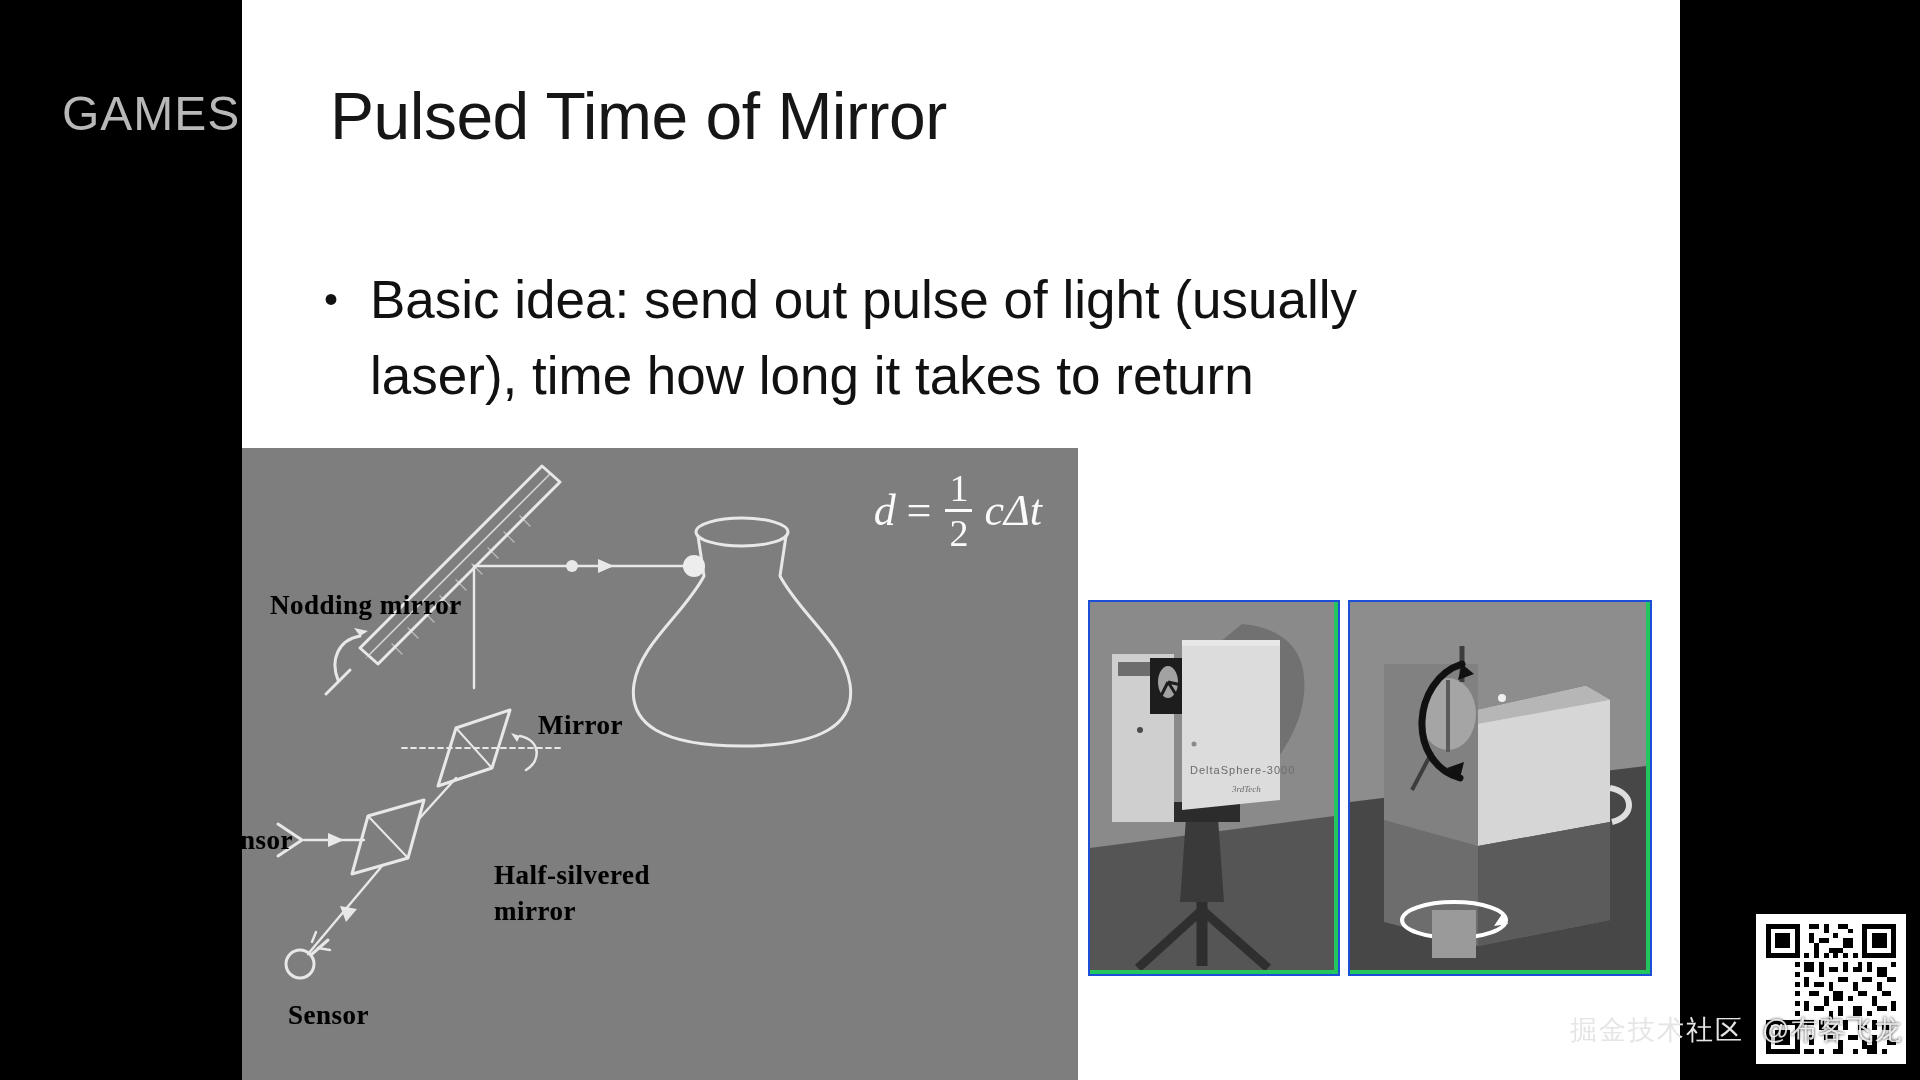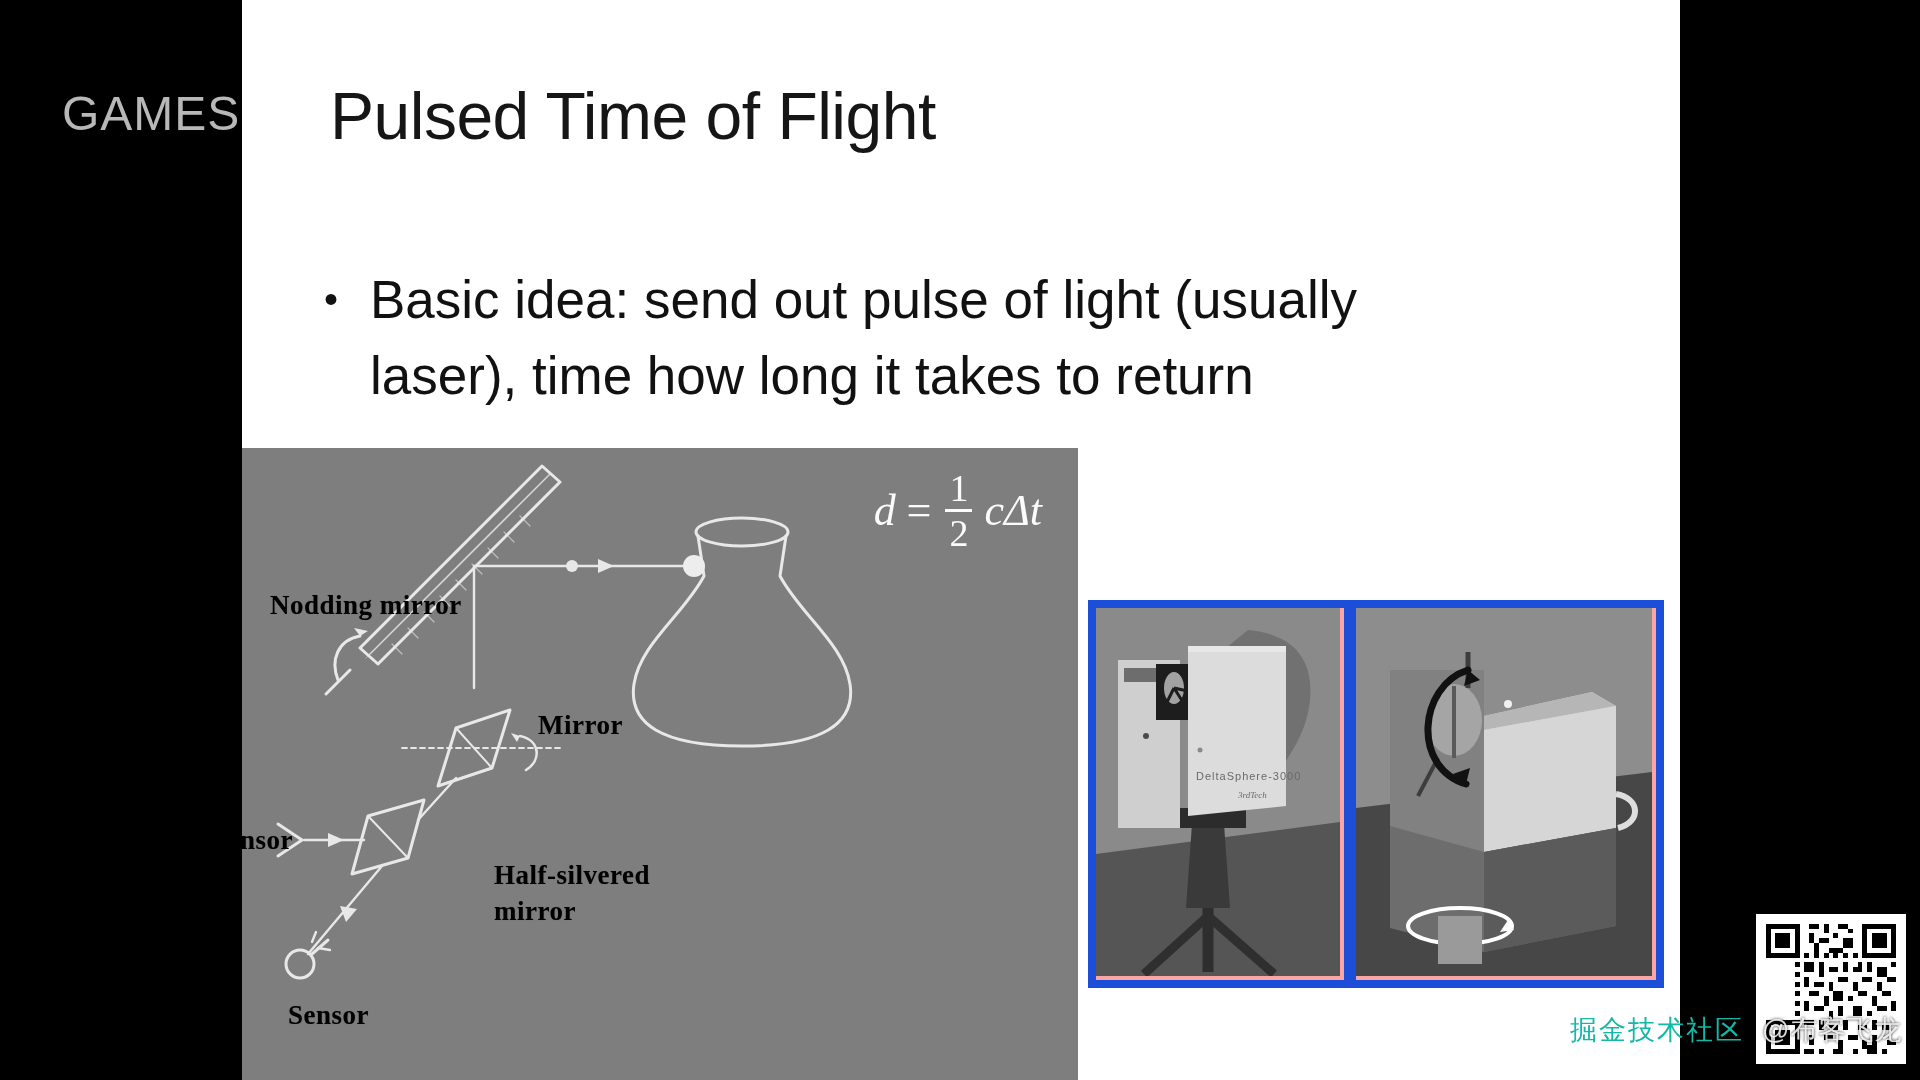--- a/index.html
+++ b/index.html
@@ -130,41 +130,41 @@
     line-height: 0.95;
     margin: 0 4px;
   }
   .frac .num { padding: 0 4px; }
   .frac .bar { width: 100%; height: 3px; background: #fbfbfb; margin: 3px 0; }
   .frac .den { padding: 0 4px; }
 
   
   .photo {
     position: absolute;
-    background: #fca5a5;
-    border: 8px solid #1d4ed8;
+    background: #22c55e;
+    border: 2px solid #1d4ed8;
     overflow: hidden;
     text-decoration: underline;
   }
   .photo-left  { left: 846px; top: 600px; width: 248px; height: 372px; }
   .photo-right { left: 1106px; top: 600px; width: 300px; height: 372px; }
   .photo svg { display: block; }
 
   
   .site-credit {
     position: absolute;
     left: 1570px;
     top: 1012px;
     font-size: 27px;
     color: #dcdcdc;
     letter-spacing: 2px;
     white-space: nowrap;
     z-index: 40;
   }
-  .site-credit .on-white { color: #14b8a6; text-align: right; }
+  .site-credit .on-white { color: #e5e5e5; text-align: right; }
 
   .qr-wrap {
     position: absolute;
     left: 1756px;
     top: 914px;
     width: 150px;
     height: 150px;
     background: #ffffff;
     padding: 5px;
     box-sizing: border-box;
@@ -189,21 +189,21 @@
 
 <div id="stage">
 
   <div class="letterbox-left">
     <div class="games-logo">GAMES</div>
   </div>
   <div class="letterbox-right"></div>
 
   <div id="slide">
 
-    <div class="slide-title">Pulsed Time of Flight</div>
+    <div class="slide-title">Pulsed Time of Mirror</div>
 
     <div class="bullet-row">
       <div class="bullet-dot">•</div>
       <div class="bullet-text">Basic idea: send out pulse of light (usually laser), time how long it takes to return</div>
     </div>
 
     <div class="diagram">
 
       <svg width="836" height="632" viewBox="0 0 836 632">
         <g stroke="#e8e8e8" fill="none" stroke-width="3" stroke-linecap="round" stroke-linejoin="round">

